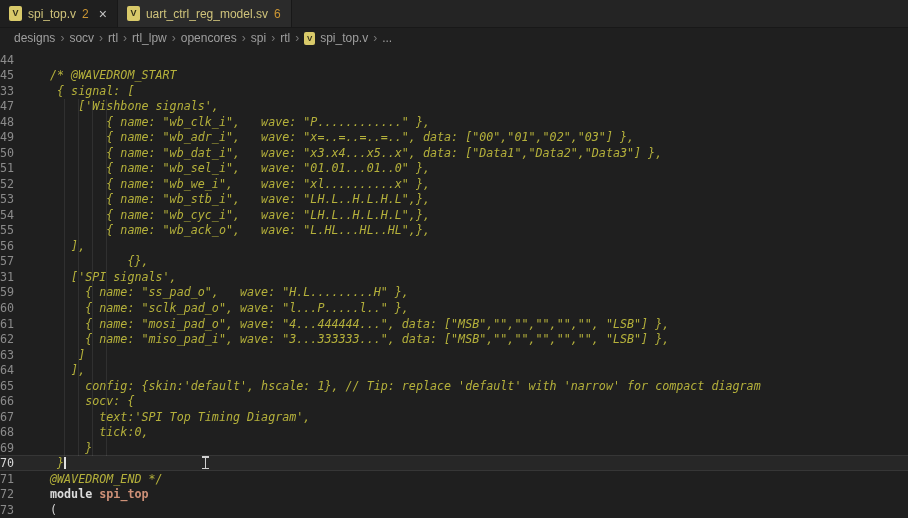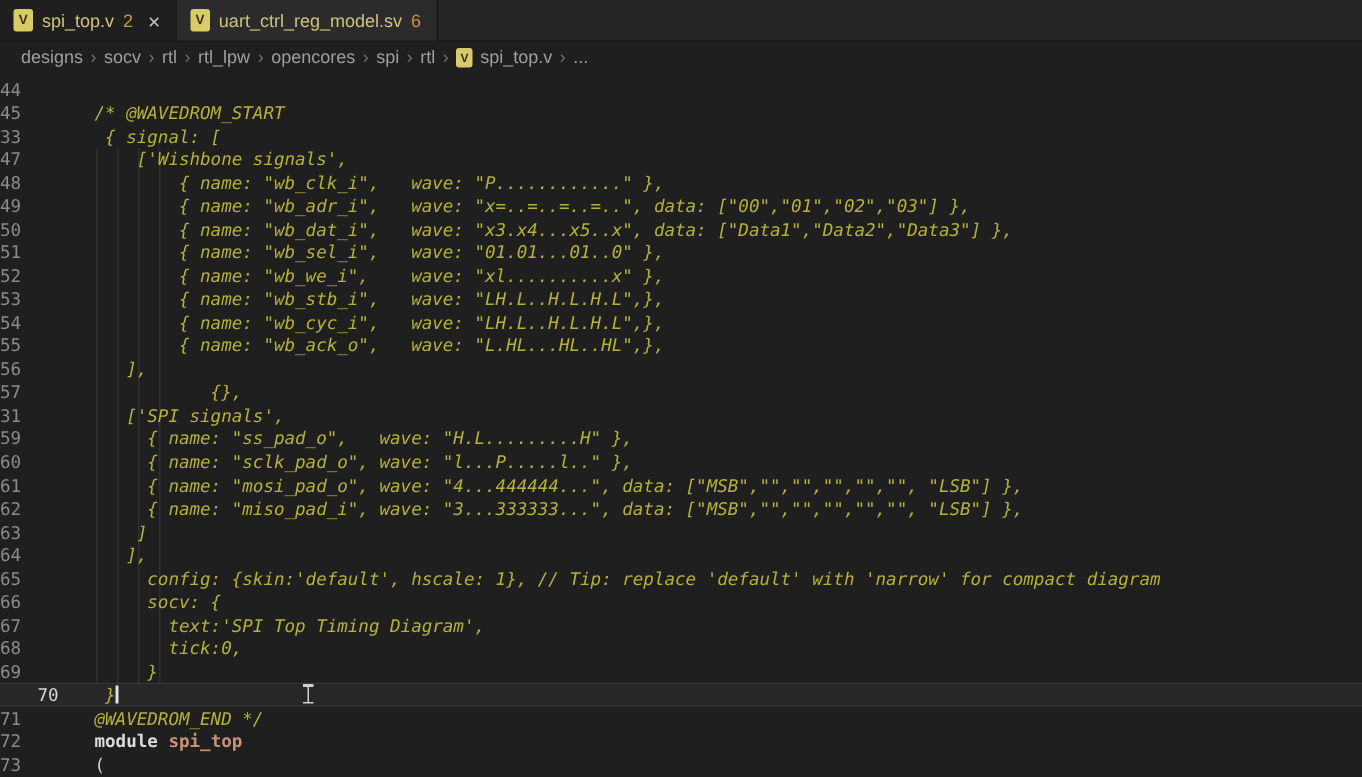--- a/index.html
+++ b/index.html
@@ -98,24 +98,24 @@
     box-shadow: inset 0 1px 0 var(--current-line-border, rgba(255,255,255,0.07)),
                 inset 0 -1px 0 var(--current-line-border, rgba(255,255,255,0.07));
   }
   .gutter {
     width: 40px;
     flex: 0 0 40px;
     text-align: left;
     color: var(--line-number, #8b8b8b);
     user-select: none;
   }
-  .line.current .gutter { color: var(--line-number-active, #d8d8d8); padding-left: 25px; }
+  .line.current .gutter { color: var(--line-number-active, #d8d8d8); }
   .code {
     white-space: pre;
-    margin-left: 23px;
+    margin-left: 10px;
     color: var(--plain, #d4d4d4);
   }
   .tok-comment { color: var(--comment, #b5b13b); font-style: italic; }
   .tok-keyword { color: var(--keyword, #dcdcdc); font-weight: bold; }
   .tok-entity  { color: var(--entity, #ce9178); font-weight: bold; }
   .tok-plain   { color: var(--plain, #d4d4d4); }
   .caret {
     display: inline-block;
     width: 1.5px; height: 12px;
     background: var(--caret, #e0e0e0);

